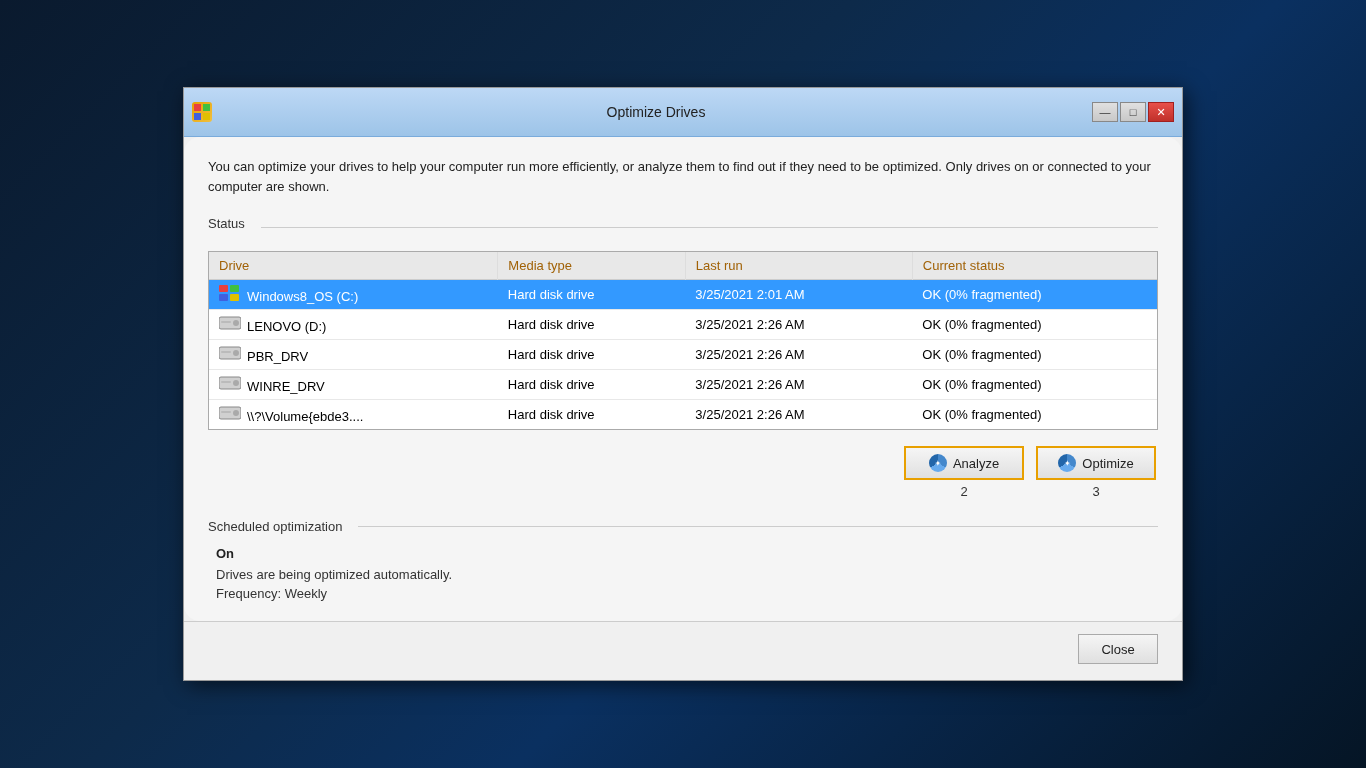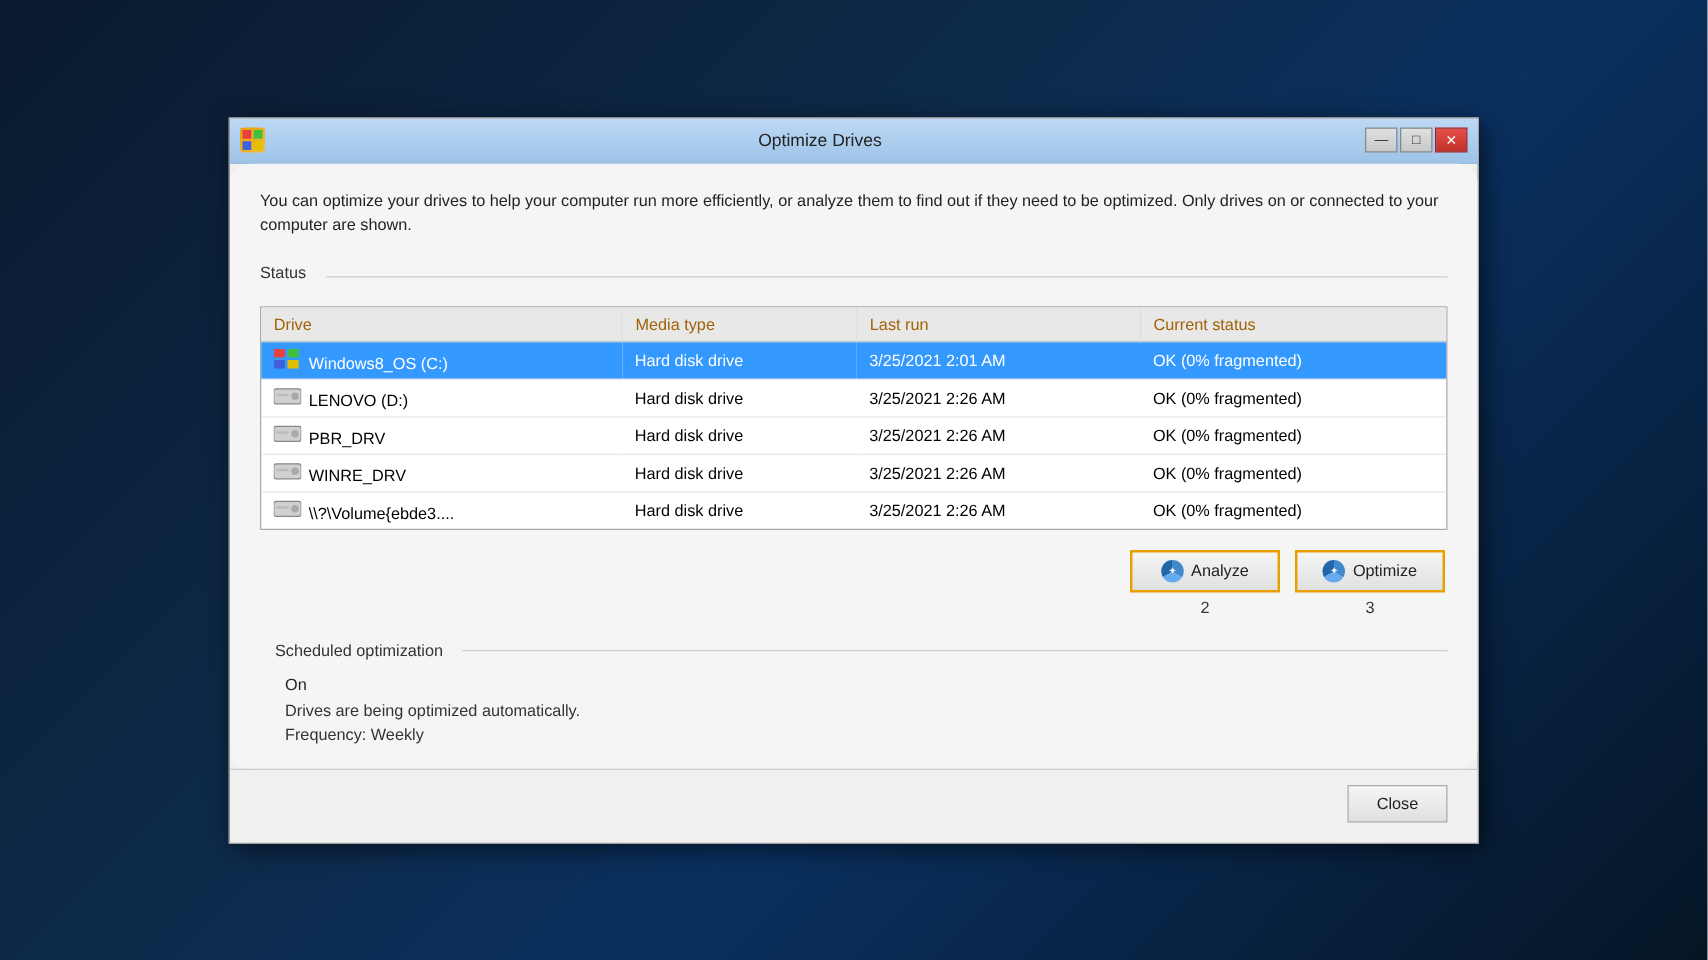--- a/index.html
+++ b/index.html
@@ -18,21 +18,21 @@
 
     .window {
       width: 1000px;
       background: #f0f0f0;
       border: 1px solid #999;
       box-shadow: 4px 4px 20px rgba(0,0,0,0.6);
     }
 
     .title-bar {
       background: linear-gradient(to bottom, #bdd8f5 0%, #9dc4e8 100%);
-      height: 36px;
+      height: 49px;
       display: flex;
       align-items: center;
       padding: 0 8px;
       border-bottom: 1px solid #7aabdb;
     }
 
     .title-bar-icon {
       width: 20px;
       height: 20px;
       margin-right: 8px;
@@ -202,21 +202,20 @@
       color: white;
     }
 
     .annotation-label {
       font-size: 13px;
       color: #333;
     }
 
     .scheduled-section {
       margin-top: 4px;
-      margin-left: 12px;
     }
 
     .scheduled-header {
       display: flex;
       align-items: center;
       margin-bottom: 12px;
     }
 
     .scheduled-title {
       font-size: 13px;
@@ -229,21 +228,21 @@
       flex: 1;
       height: 1px;
       background: #ccc;
     }
 
     .scheduled-body {
       padding-left: 8px;
     }
 
     .scheduled-status {
-      font-weight: normal;
+      font-weight: bold;
       font-size: 13px;
       color: #222;
       margin-bottom: 6px;
     }
 
     .scheduled-desc {
       font-size: 13px;
       color: #333;
       margin-bottom: 4px;
     }

